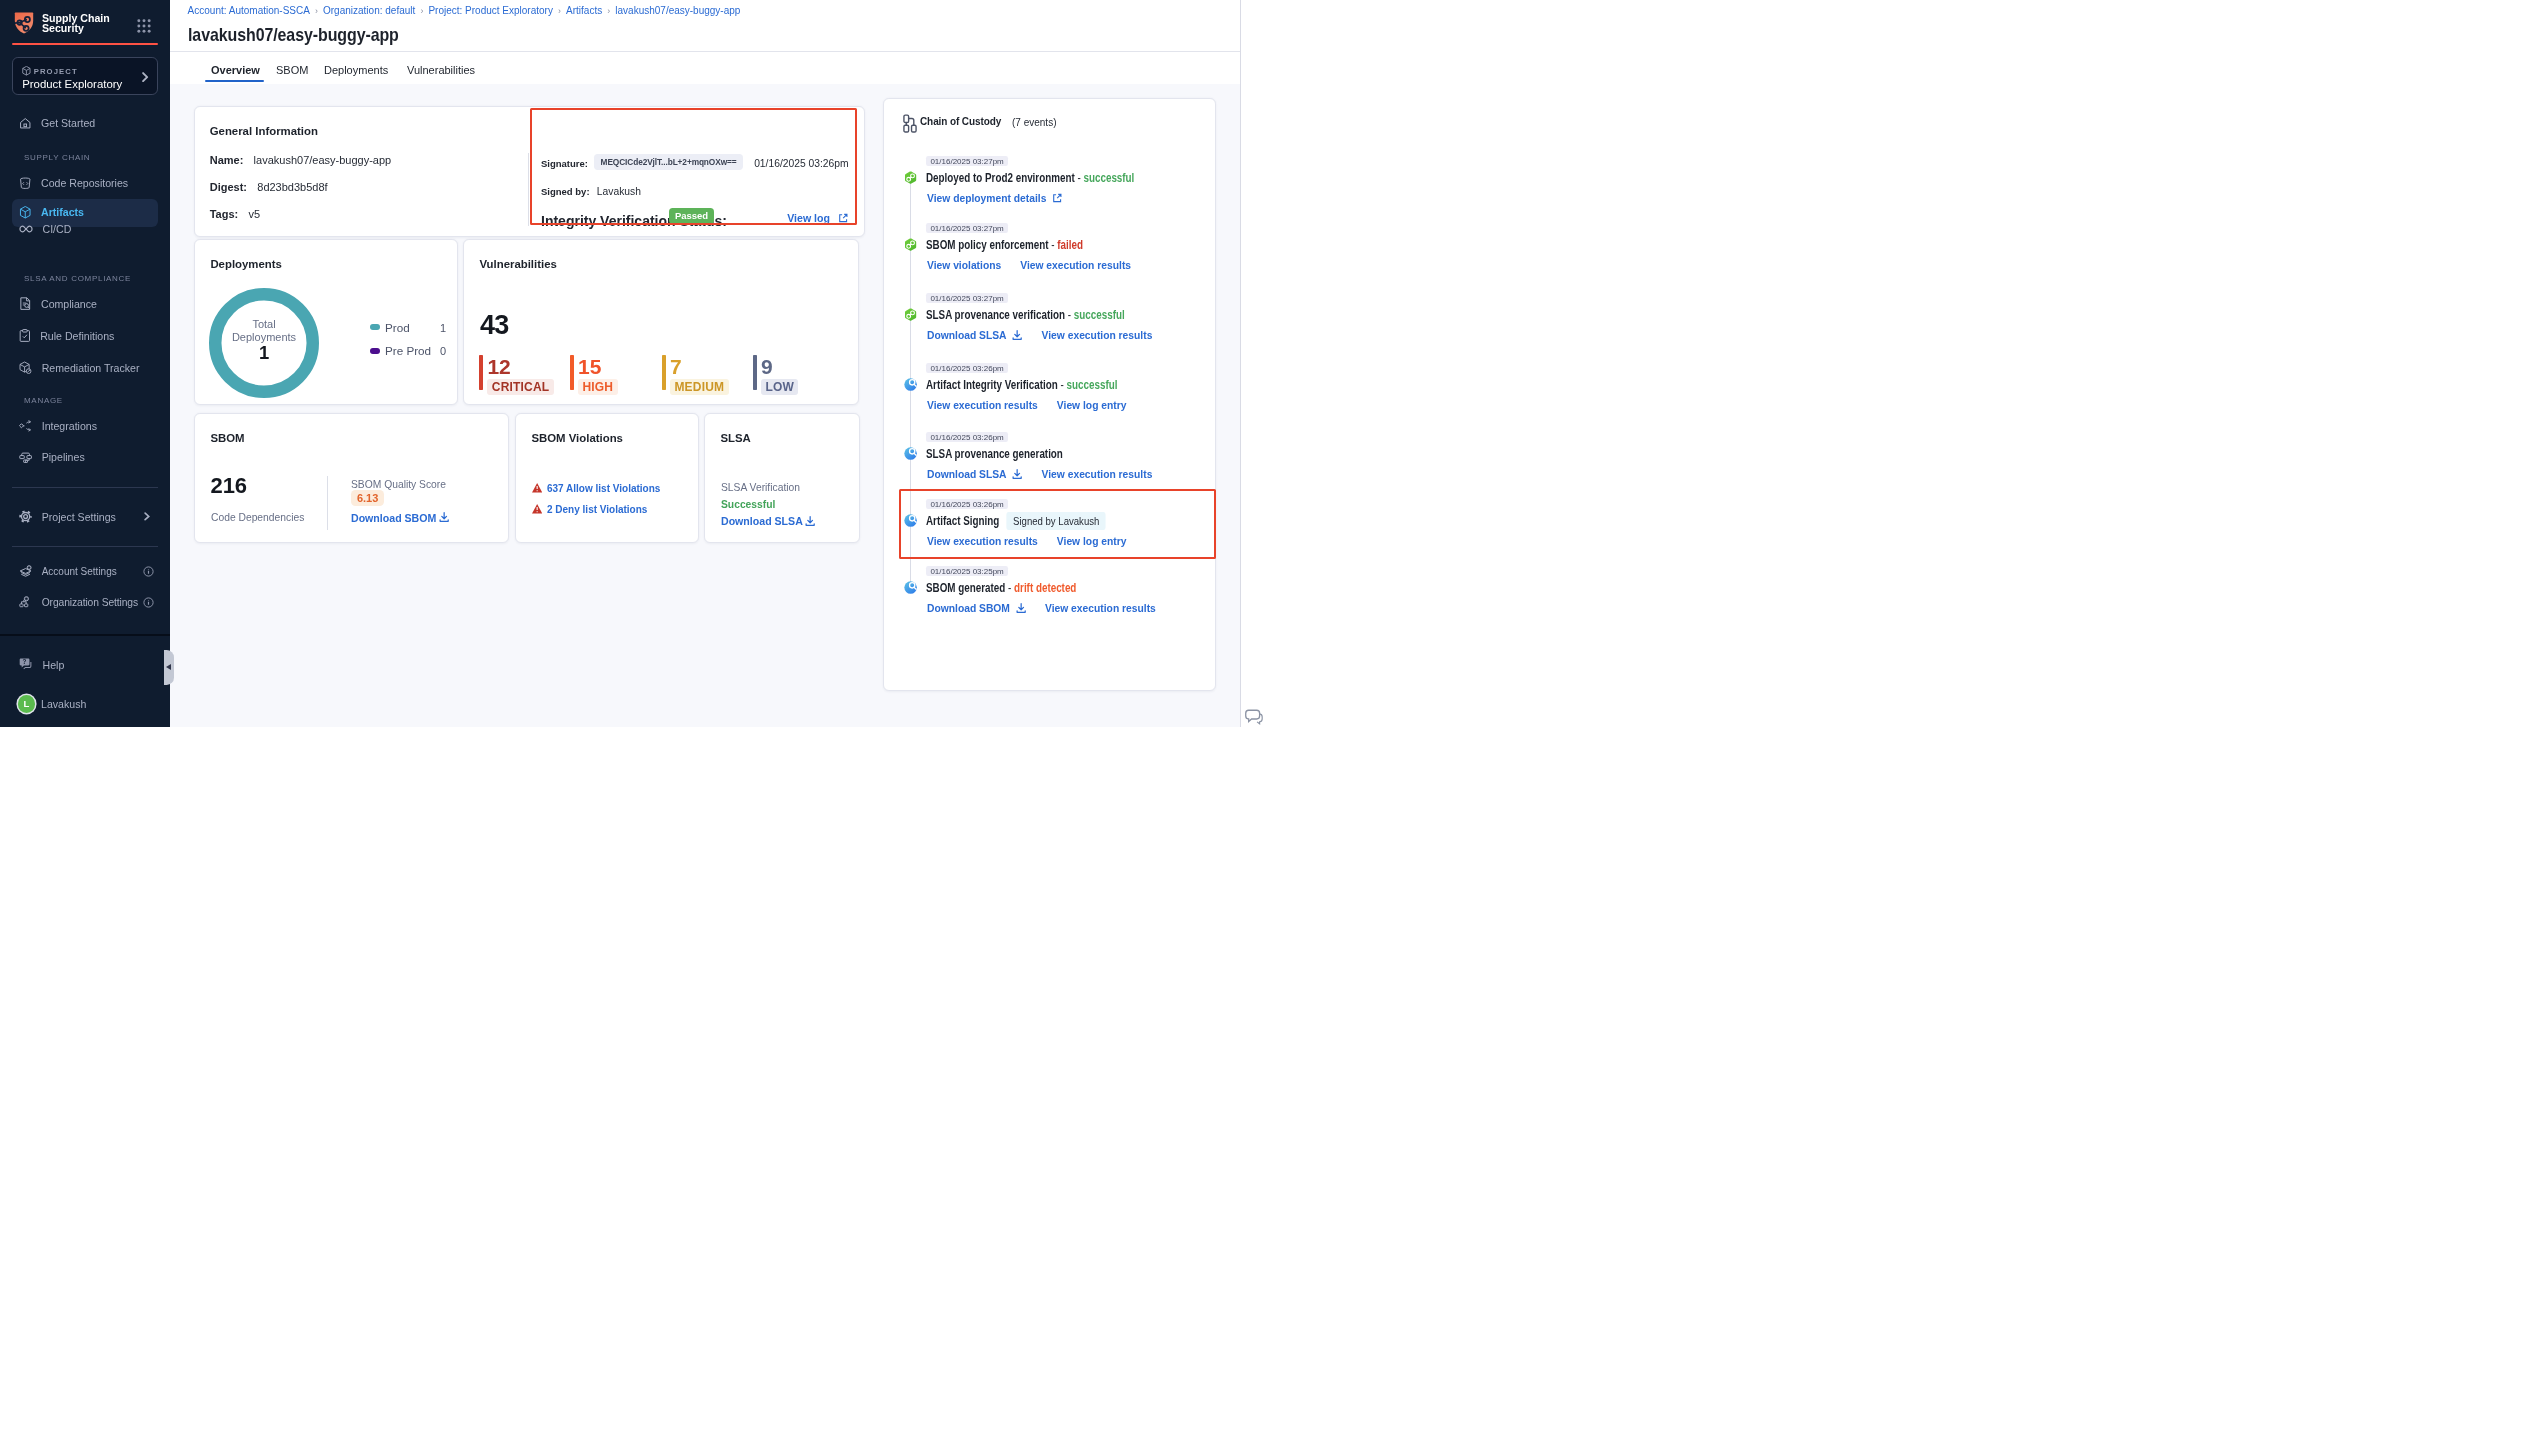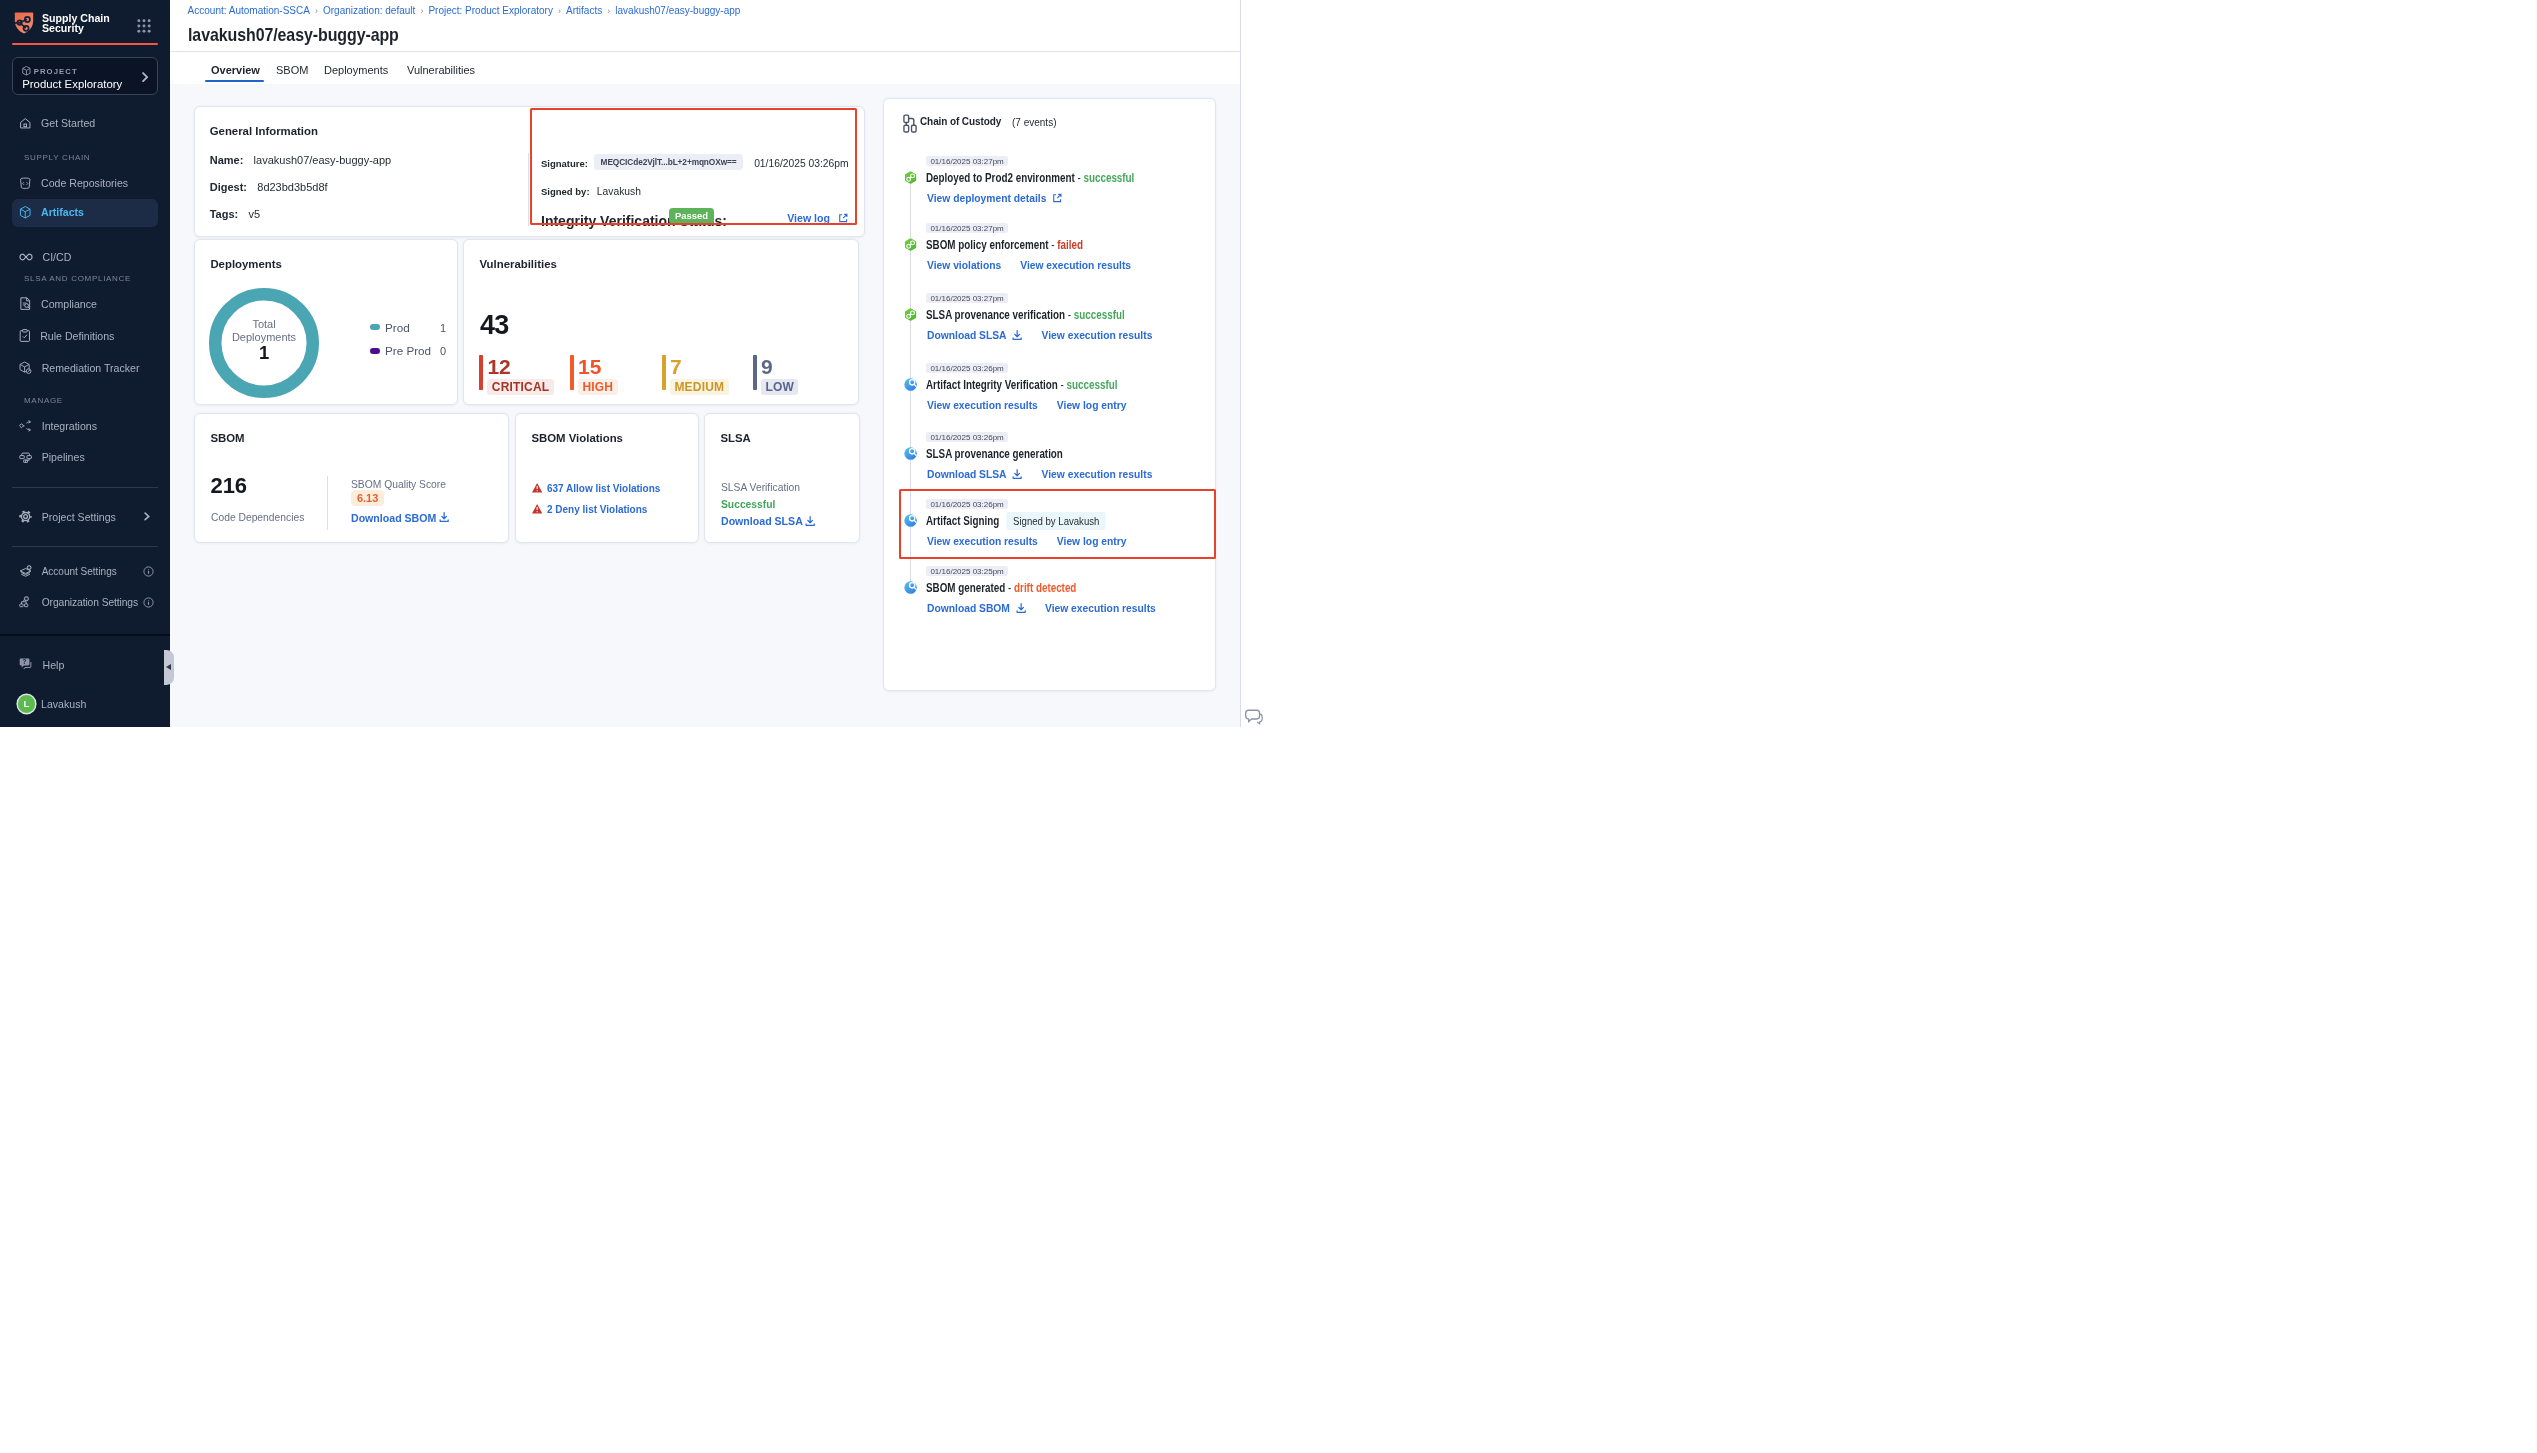--- a/index.html
+++ b/index.html
@@ -116,21 +116,21 @@
       </svg>
     <span>Code Repositories</span>
   </div>
   <div id="selpill"></div>
   <div class="si" style="top:206px;color:#49b8f1;font-weight:700;z-index:2">
     <svg width="12.5" height="12.5" viewBox="0 0 24 26" fill="none" stroke="#49b8f1" stroke-width="2">
         <path d="M12 1 L22 6.5 V19.5 L12 25 L2 19.5 V6.5 Z M2 6.5 L12 12 L22 6.5 M12 12 V25"></path>
       </svg>
     <span>Artifacts</span>
   </div>
-  <div class="si" style="top:251px">
+  <div class="si" style="top:223px">
     <svg width="14" height="8" viewBox="0 0 22 12" fill="none" stroke="#a9b0c3" stroke-width="1.9">
         <path d="M7.8 2.6 C5.2 0.4 1.5 2.2 1.5 6 C1.5 9.8 5.2 11.6 7.8 9.4 L14.2 2.6 C16.8 0.4 20.5 2.2 20.5 6 C20.5 9.8 16.8 11.6 14.2 9.4 Z"></path>
       </svg>
     <span>CI/CD</span>
   </div>
 
   <div class="sect" style="top:274px">SLSA AND COMPLIANCE</div>
   <div class="si" style="top:297px">
     <svg width="12.5" height="13.2" viewBox="0 0 22 24" fill="none" stroke="#a9b0c3" stroke-width="1.8">
         <path d="M3 1.5 H14 L19 6.5 V22.5 H3 Z M13.5 1.5 V7 H19"></path>

